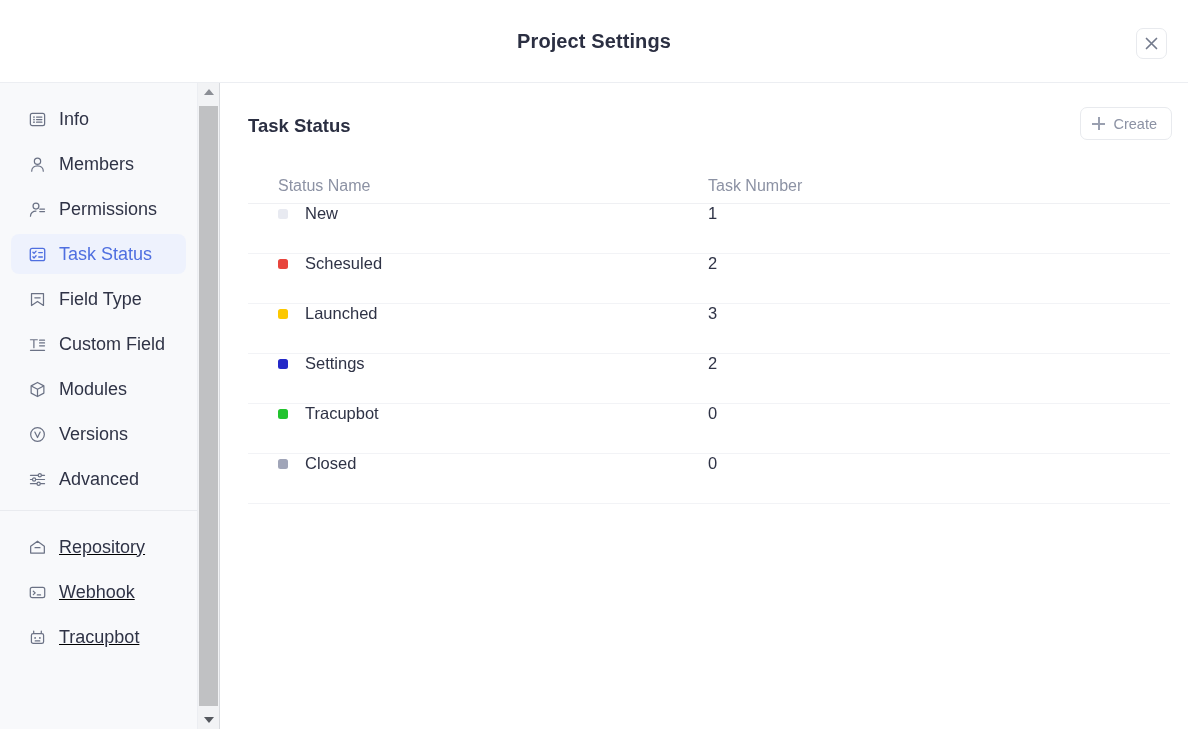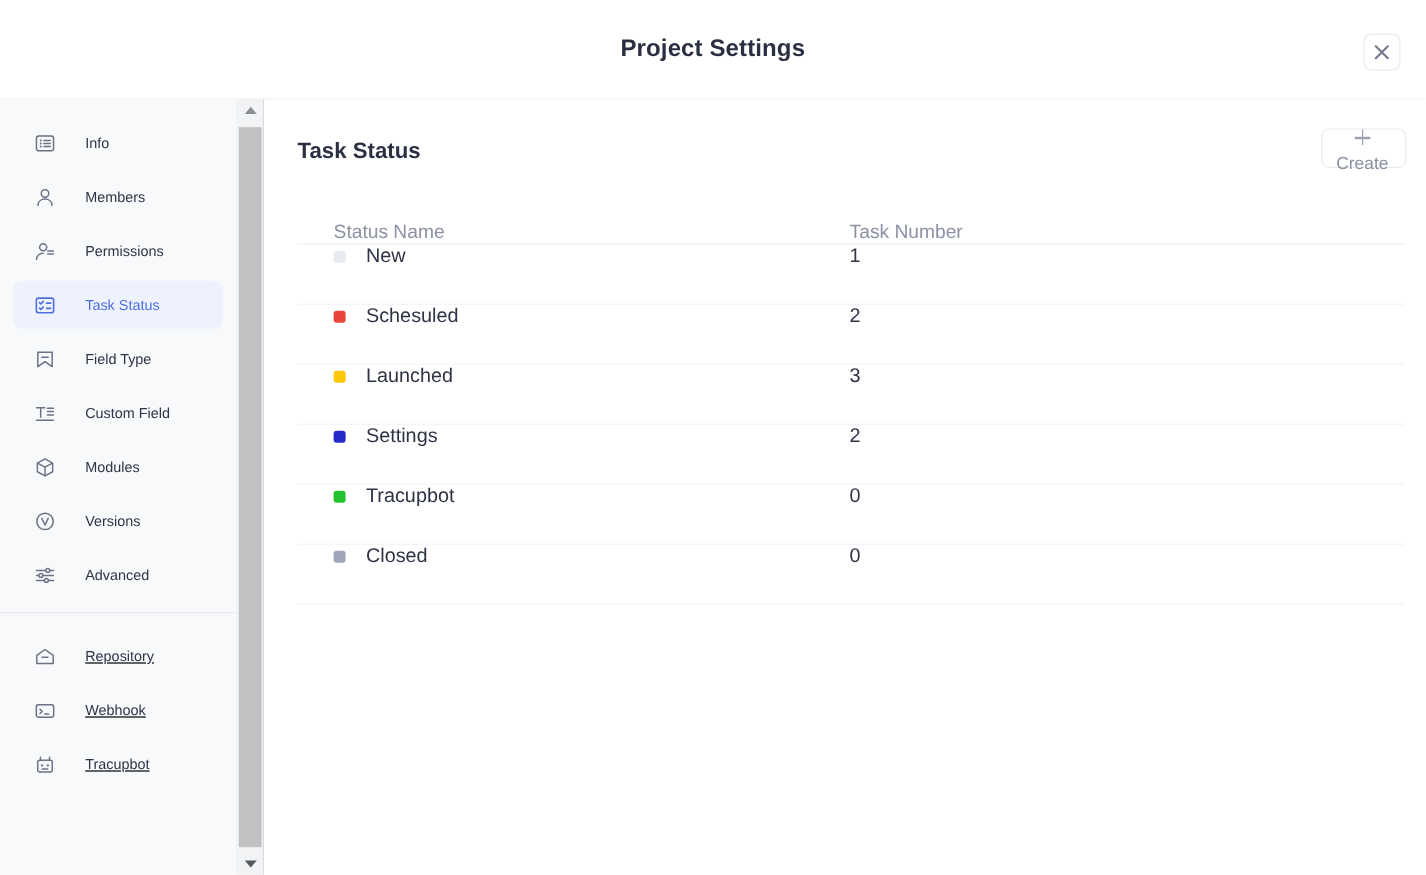--- a/index.html
+++ b/index.html
@@ -81,22 +81,22 @@
   .nav-item .nav-icon {
     width: 20px;
     height: 20px;
     flex: 0 0 20px;
     display: flex;
     align-items: center;
     justify-content: center;
     color: #6b7285;
   }
   .nav-item .nav-label {
-    margin-left: 24px;
-    font-size: 12px;
+    margin-left: 12px;
+    font-size: 18px;
     color: #2f3346;
     white-space: nowrap;
   }
   .nav-item.active {
     background: #eef2fd;
   }
   .nav-item.active .nav-icon { color: #4f6fe0; }
   .nav-item.active .nav-label { color: #4f6fe0; }
 
   .nav-divider {
@@ -180,21 +180,20 @@
     padding: 0 14px 0 11px;
     display: flex;
     align-items: center;
     gap: 8px;
     border: 1px solid #e8eaee;
     border-radius: 7px;
     background: #ffffff;
     color: #8c92a4;
     font-size: 14.5px;
     cursor: pointer;
-    flex-direction: column;
   }
   .create-button .plus {
     position: relative;
     width: 13px; height: 13px;
     flex: 0 0 13px;
   }
   .create-button .plus::before,
   .create-button .plus::after {
     content: "";
     position: absolute;
@@ -205,21 +204,21 @@
 
   
   .table {
     position: absolute;
     left: 27px;
     top: 85px;
     width: 922px;
   }
   .t-head {
     display: flex;
-    align-items: flex-end;
+    align-items: center;
     height: 36px;
     border-bottom: 1px solid #eff0f3;
     color: #8c92a4;
     font-size: 16px;
   }
   .t-row {
     display: flex;
     align-items: flex-start;
     height: 50px;
     border-bottom: 1px solid #f2f3f6;

